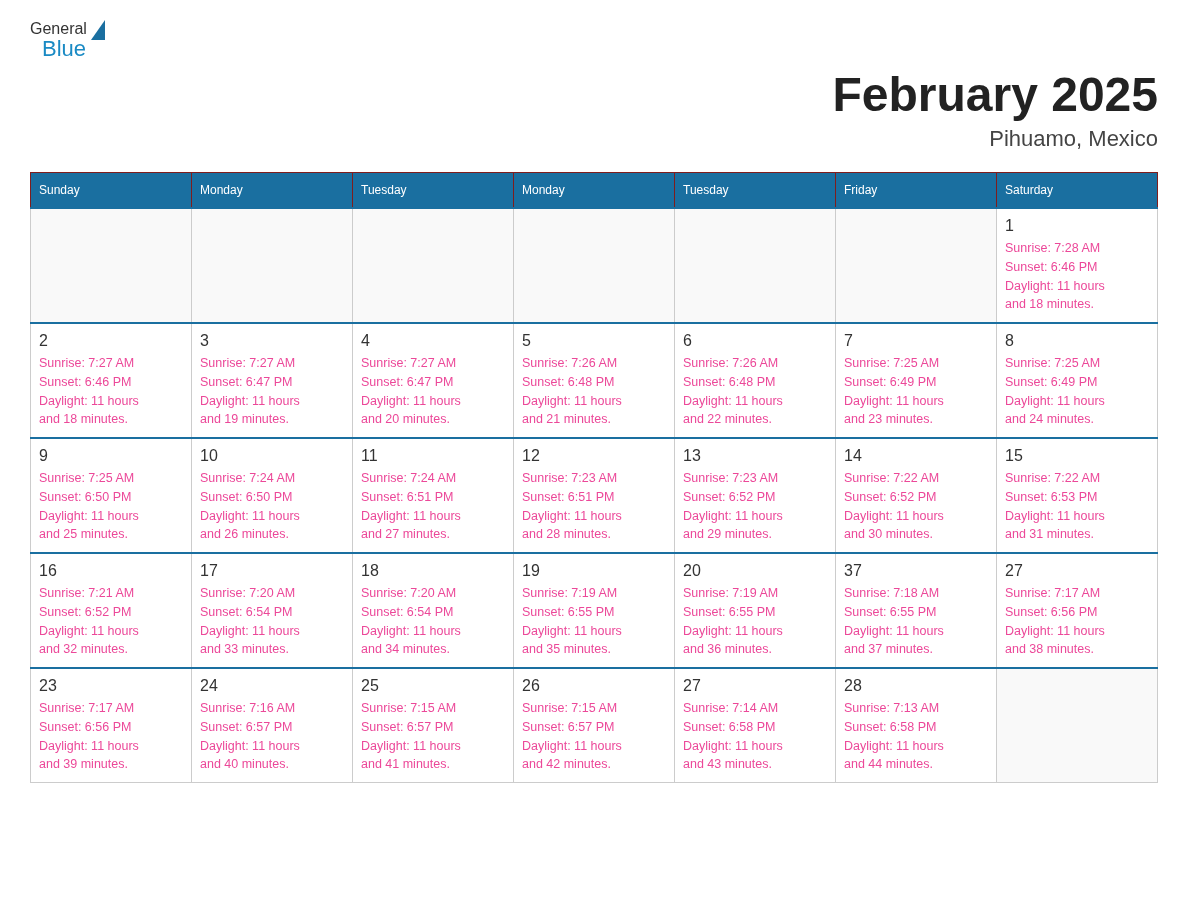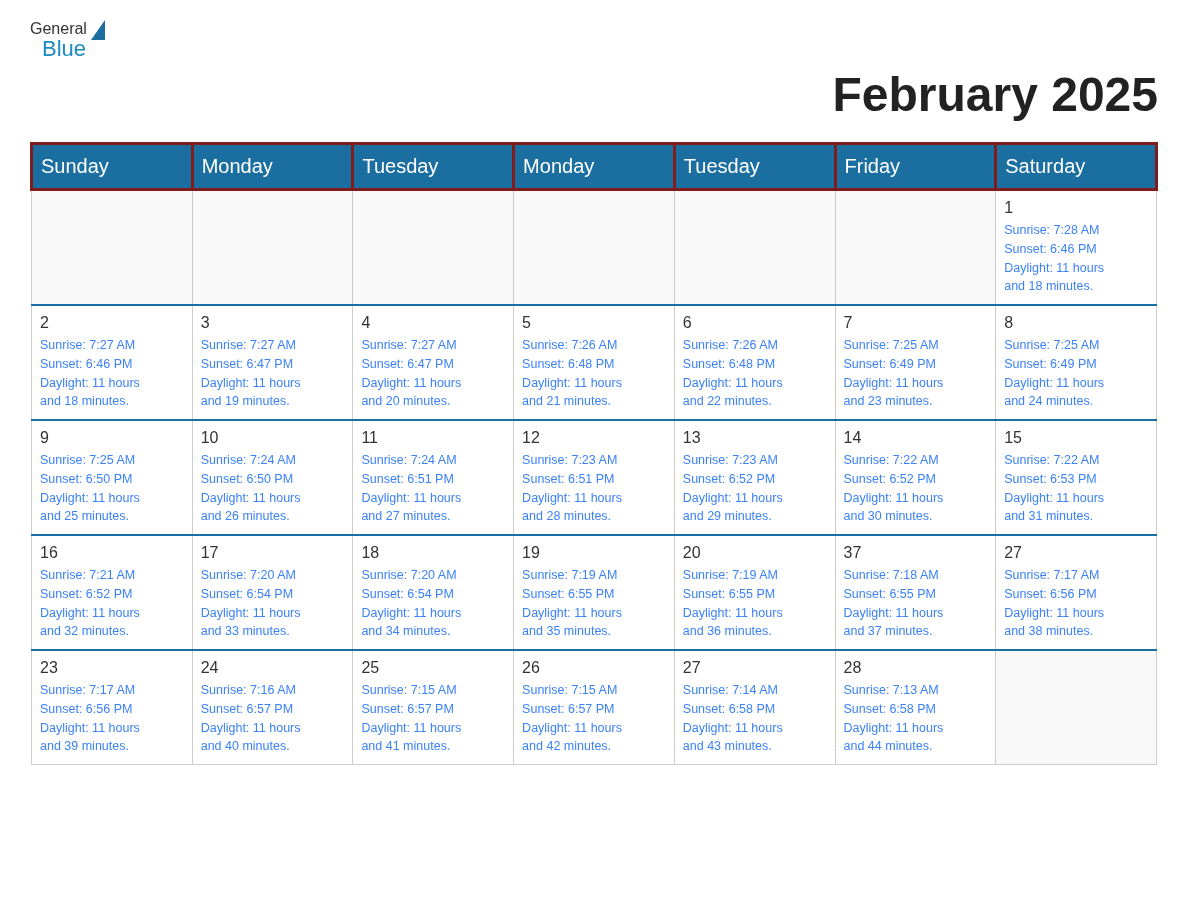--- a/index.html
+++ b/index.html
@@ -47,24 +47,24 @@
     }
     .calendar {
       width: 100%;
       border-collapse: collapse;
       margin-top: 10px;
     }
     .calendar th {
       background-color: #1a6fa0;
       color: #fff;
       padding: 10px 8px;
-      font-size: 20px;
+      font-size: 12px;
       font-weight: normal;
       text-align: left;
-      border: 3px solid #7f1d1d;
+      border: 1px solid #7f1d1d;
     }
     .calendar td {
       vertical-align: top;
       padding: 8px;
       border: 1px solid #ccc;
       border-top: 2px solid #1a6fa0;
       width: 14.28%;
       min-height: 110px;
       font-size: 13px;
       color: #333;
@@ -75,21 +75,21 @@
     }
     .day-number {
       font-size: 16px;
       font-weight: normal;
       color: #333;
       display: block;
       margin-bottom: 4px;
     }
     .day-info {
       font-size: 12.5px;
-      color: #3b82f6;
+      color: #ec4899;
       line-height: 1.5;
     }
     .logo-line2 {
       font-size: 22px;
       font-weight: normal;
       color: #1a8ac4;
       margin-left: 12px;
       margin-top: -4px;
     }
     .logo-top {
@@ -104,20 +104,21 @@
 <div class="header">
   <div class="logo">
     <div class="logo-top">
       <span class="logo-general">General</span>
       <span class="logo-triangle"></span>
     </div>
     <div class="logo-line2">Blue</div>
   </div>
   <div class="title-section">
     <div class="month-title">February 2025</div>
+    <div class="location">Pihuamo, Mexico</div>
   </div>
 </div>
 
 <table class="calendar">
   <thead>
     <tr>
       <th>Sunday</th>
       <th>Monday</th>
       <th>Tuesday</th>
       <th>Monday</th>

